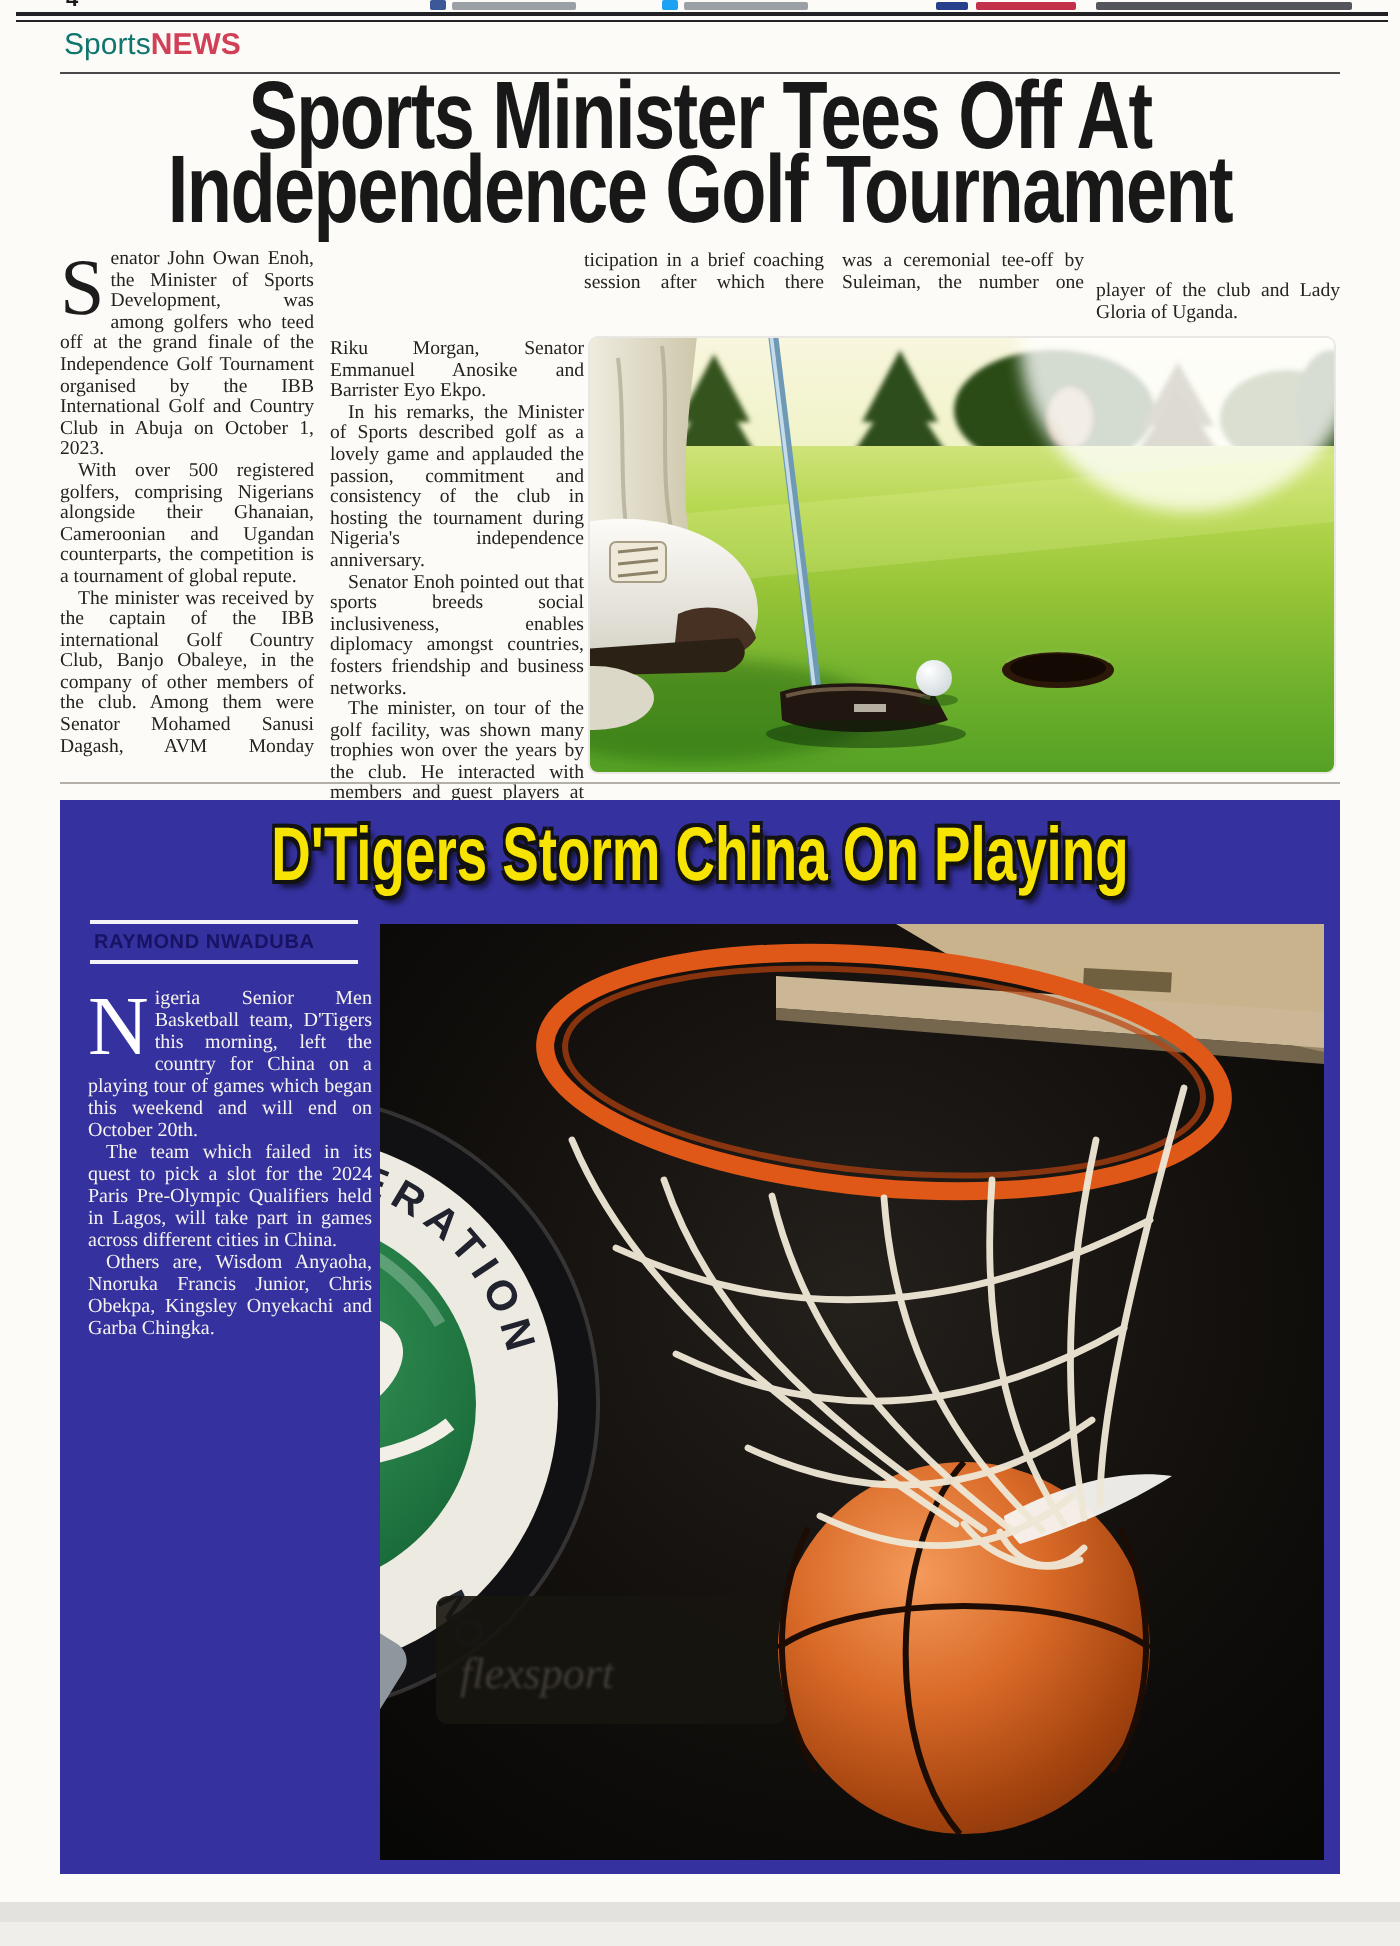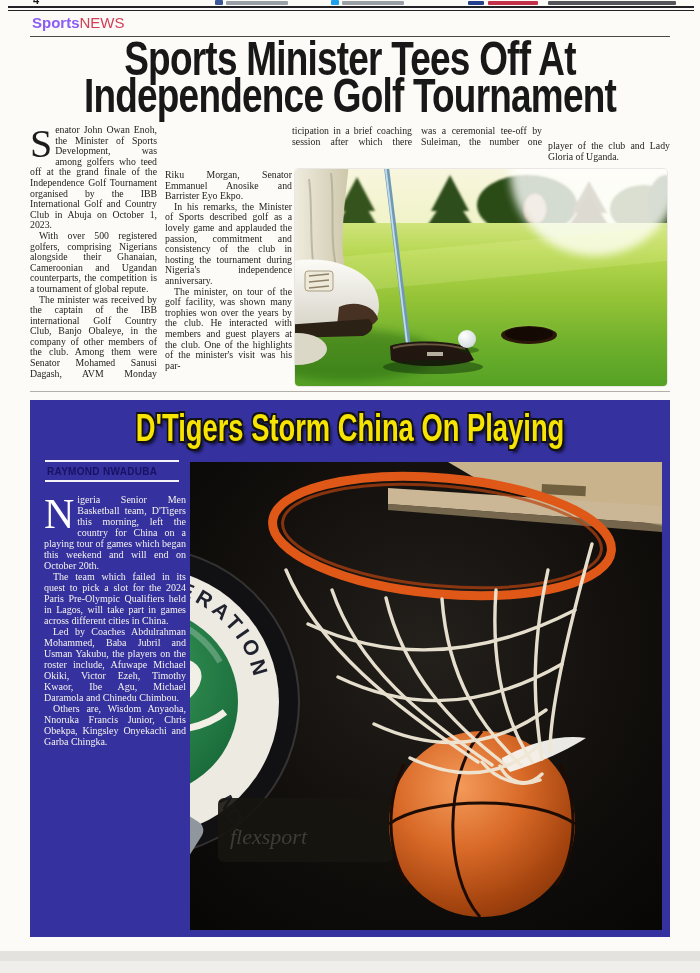--- a/index.html
+++ b/index.html
@@ -15,22 +15,22 @@
   .frag{position:absolute;top:1px;height:3.5px;background:#9aa0a6;border-radius:1px;}
   .frag1{left:226px;width:62px;}
   .frag2{left:342px;width:62px;}
   .fragb{left:468px;width:16px;background:#27408b;}
   .fragr{left:488px;width:50px;background:#c2304a;}
   .fragd{left:548px;width:128px;background:#54565c;}
   .toprule{position:absolute;top:6px;left:8px;width:686px;height:2px;border-top:2px solid #222226;border-bottom:1px solid #222226;}
 
   
   .kicker{position:absolute;top:14px;left:32px;font-family:"Liberation Sans",sans-serif;font-size:15px;}
-  .k-bold{font-weight:bold;color:#8b5cf6;}
-  .k-light{font-weight:normal;color:#d14057;}
+  .k-bold{font-weight:normal;color:#0f766e;}
+  .k-light{font-weight:bold;color:#d14057;}
   .kicker-rule{position:absolute;top:36px;left:30px;width:640px;border-top:1px solid #4a4a4a;}
 
   
   .headline{position:absolute;top:40px;left:0;width:700px;margin:0;text-align:center;
     font-family:"Liberation Sans",sans-serif;font-weight:bold;font-size:48px;line-height:37px;
     color:#181818;letter-spacing:-1px;transform:scaleX(0.77);transform-origin:50% 0;}
 
   
   .golf-body{position:absolute;top:125px;left:30px;width:640px;height:264px;}
   .col{position:absolute;top:0;}
@@ -87,20 +87,21 @@
 
   <section class="golf-body">
     <div class="col col1">
       <p class="bp"><span class="dropcap">S</span><span>enator John Owan Enoh, the Minister of Sports Development, was among golfers who teed off at the grand finale of the Independence Golf Tournament organised by the IBB International Golf and Country Club in Abuja on October 1, 2023.</span></p>
       <p class="bp ind">With over 500 registered golfers, comprising Nigerians alongside their Ghanaian, Cameroonian and Ugandan counterparts, the competition is a tournament of global repute.</p>
       <p class="bp ind jall">The minister was received by the captain of the IBB international Golf Country Club, Banjo Obaleye, in the company of other members of the club. Among them were Senator Mohamed Sanusi Dagash, AVM Monday</p>
     </div>
     <div class="col col2">
       <p class="bp">Riku Morgan, Senator Emmanuel Anosike and Barrister Eyo Ekpo.</p>
       <p class="bp ind">In his remarks, the Minister of Sports described golf as a lovely game and applauded the passion, commitment and consistency of the club in hosting the tournament during Nigeria's independence anniversary.</p>
+      <p class="bp ind">Senator Enoh pointed out that sports breeds social inclusiveness, enables diplomacy amongst countries, fosters friendship and business networks.</p>
       <p class="bp ind jall">The minister, on tour of the golf facility, was shown many trophies won over the years by the club. He interacted with members and guest players at the club. One of the highlights of the minister's visit was his par-</p>
     </div>
     <div class="col col3">
       <p class="bp jall">ticipation in a brief coaching session after which there</p>
     </div>
     <div class="col col4">
       <p class="bp jall">was a ceremonial tee-off by Suleiman, the number one</p>
     </div>
     <div class="col col5">
       <p class="bp">player of the club and Lady Gloria of Uganda.</p>
@@ -192,21 +193,20 @@
 
   <div class="article-rule"></div>
 
   <section class="dtigers">
     <h2 class="dt-headline">D'Tigers Storm China On Playing Tour</h2>
     <div class="byline">RAYMOND NWADUBA</div>
 
     <div class="dt-col">
       <p class="bp"><span class="dropcap wdrop">N</span><span>igeria Senior Men Basketball team, D'Tigers this morning, left the country for China on a playing tour of games which began this weekend and will end on October 20th.</span></p>
       <p class="bp ind">The team which failed in its quest to pick a slot for the 2024 Paris Pre-Olympic Qualifiers held in Lagos, will take part in games across different cities in China.</p>
-      <p class="bp ind">Led by Coaches Abdulrahman Mohammed, Baba Jubril and Usman Yakubu, the players on the roster include, Afuwape Michael Okiki, Victor Ezeh, Timothy Kwaor, Ibe Agu, Michael Daramola and Chinedu Chimbou.</p>
       <p class="bp ind">Others are, Wisdom Anyaoha, Nnoruka Francis Junior, Chris Obekpa, Kingsley Onyekachi and Garba Chingka.</p>
     </div>
 
     <div class="bb-photo">
       <svg width="472" height="468" viewBox="0 0 472 468">
         <defs>
           <radialGradient id="bbg" cx="0.5" cy="0.4" r="0.8">
             <stop offset="0" stop-color="#24201c"></stop>
               <stop offset="0.5" stop-color="#13100d"></stop>
               <stop offset="1" stop-color="#060605"></stop>

